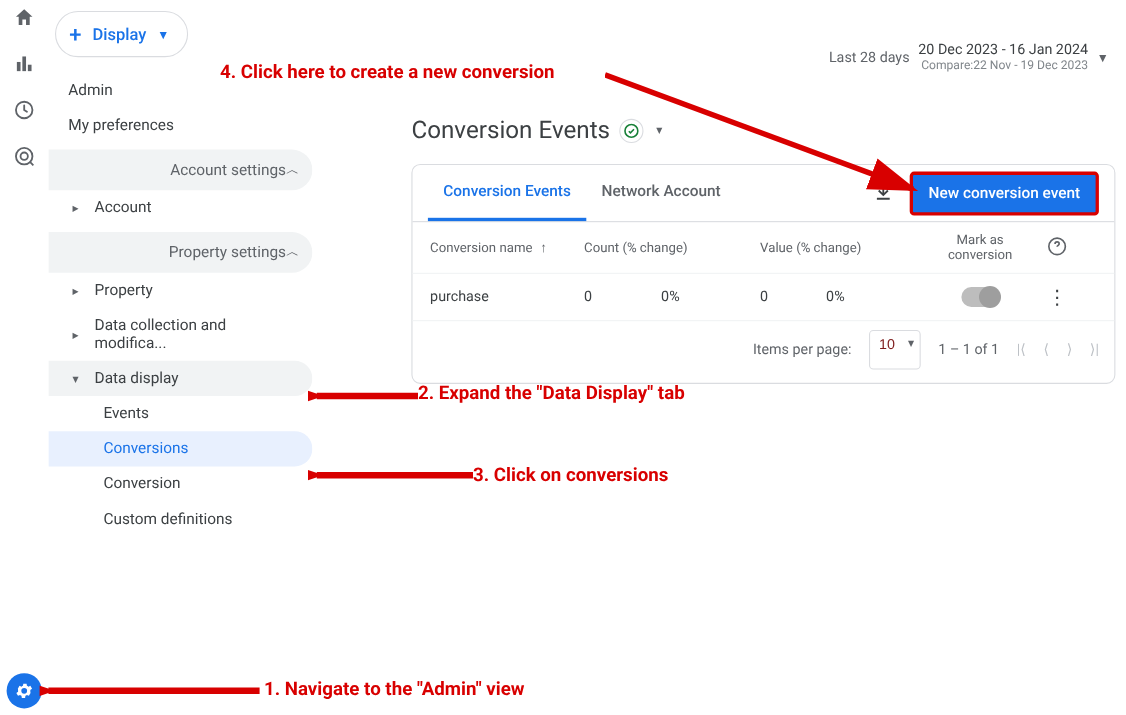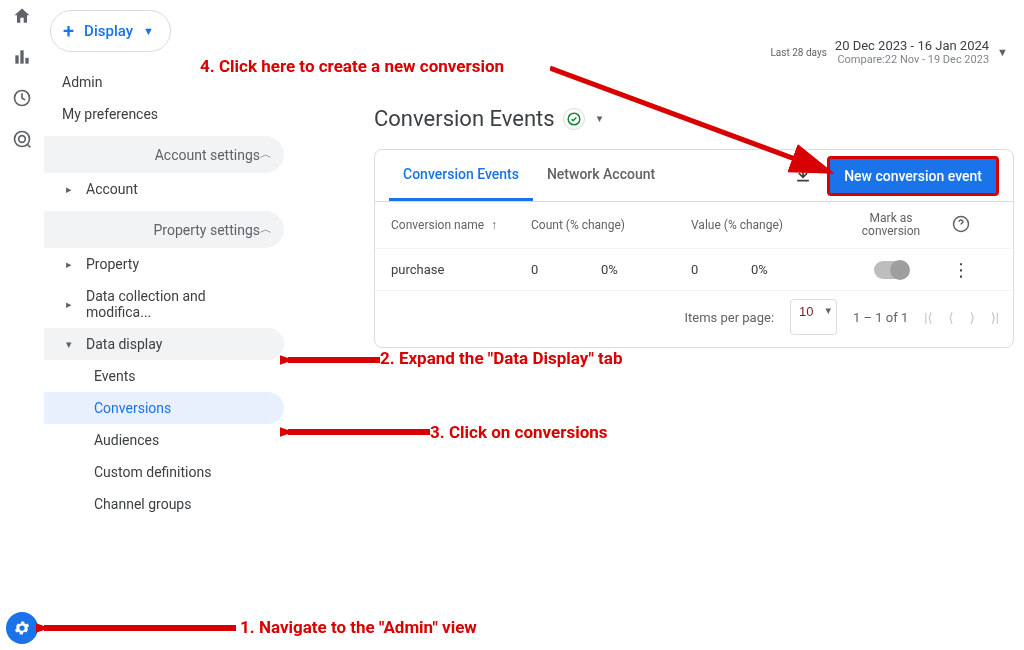--- a/index.html
+++ b/index.html
@@ -103,21 +103,21 @@
     position: absolute;
     right: 16px; top: 38px;
     text-align: right;
     font-size: 13px;
     color: #3c4043;
     display: flex;
     align-items: center;
     gap: 8px;
   }
   .date-range .lbl {
-    font-size: 10px; color: #5f6368;
+    font-size: 13px; color: #5f6368;
   }
   .date-range .cmp { font-size: 11px; color: #80868b; display:block;}
   .dr-caret { color:#5f6368; font-size:11px; }
 
   .page-title-row {
     margin: 96px 0 18px 90px;
     display: flex;
     align-items: center;
     gap: 8px;
   }
@@ -287,23 +287,22 @@
   <div class="side-item">
     <span class="caret">▸</span>
     <span>Data collection and modifica...</span>
   </div>
   <div class="side-item selected">
     <span class="caret">▾</span>
     <span>Data display</span>
   </div>
   <div class="side-sub">Events</div>
   <div class="side-sub active">Conversions</div>
-  <div class="side-sub">Audiences</div>
+  <div class="side-sub">Conversion</div>
   <div class="side-sub">Custom definitions</div>
-  <div class="side-sub">Channel groups</div>
 </div>
 
 <div class="main">
   <div class="date-range">
     <span class="lbl">Last 28 days</span>
     <span>
       <span>20 Dec 2023 - 16 Jan 2024</span>
       <span class="cmp">Compare:22 Nov - 19 Dec 2023</span>
     </span>
     <span class="dr-caret">▼</span>

